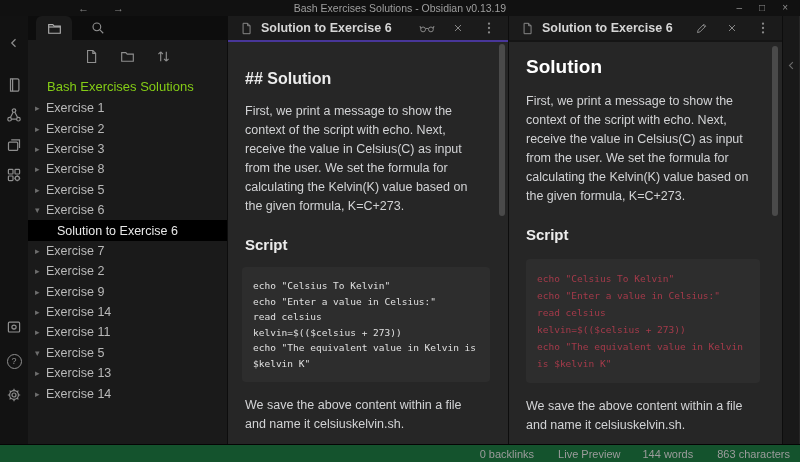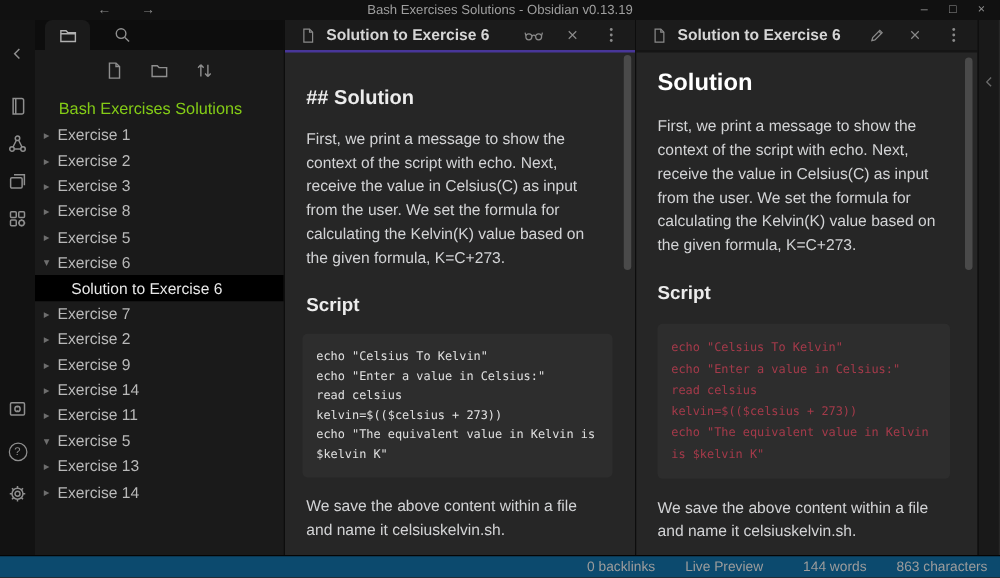--- a/index.html
+++ b/index.html
@@ -62,25 +62,25 @@
 
   .scroll-thumb { position:absolute; width:6px; background:#4a4a4a; border-radius:3px; }
   .editor .scroll-thumb { right:3px; top:2px; height:172px; }
   .preview .scroll-thumb { right:4px; top:4px; height:170px; }
 
   
   .right-edge { width:17px; background:#191919; border-left:1px solid #0d0d0d; display:flex; justify-content:center;
                 align-items:flex-start; padding-top:40px; flex:none; color:#6a6a6a; }
 
   
-  .statusbar { height:18px; background:#0c4a6e; border-top:1px solid #050505; display:flex; justify-content:flex-end;
+  .statusbar { height:18px; background:#14532d; border-top:1px solid #050505; display:flex; justify-content:flex-end;
                align-items:center; padding-right:10px; font-size:11px; color:#9c9c9c; }
   .statusbar span { white-space:nowrap; }
   .sb-backlinks { margin-right:24px; }
-  .sb-mode { margin-right:32px; }
+  .sb-mode { margin-right:22px; }
   .sb-words { margin-right:24px; }
 </style>
 </head>
 <body>
 
 <div class="titlebar">
   <div class="nav-arrows">
     <span>←</span>
     <span>→</span>
   </div>

